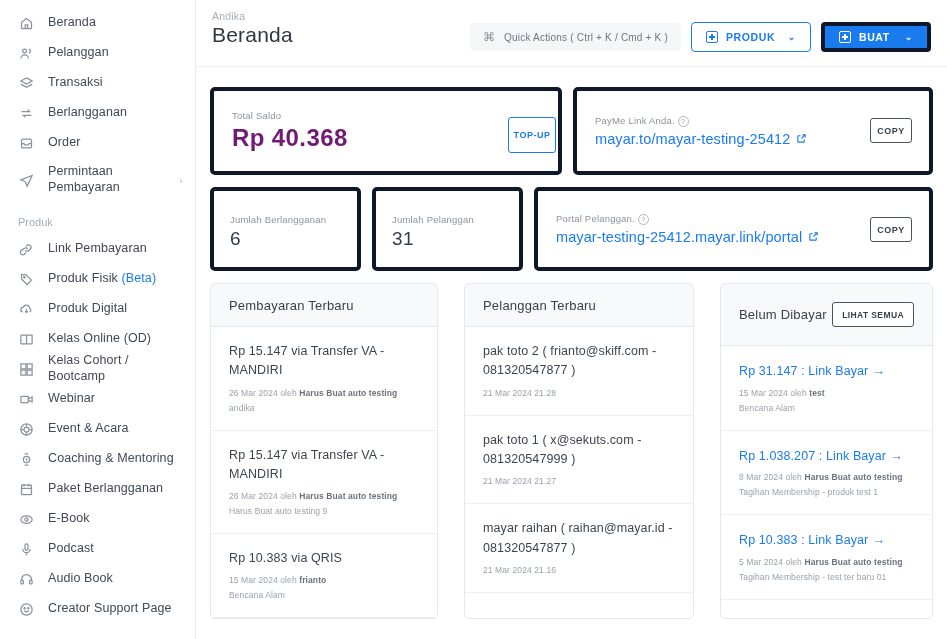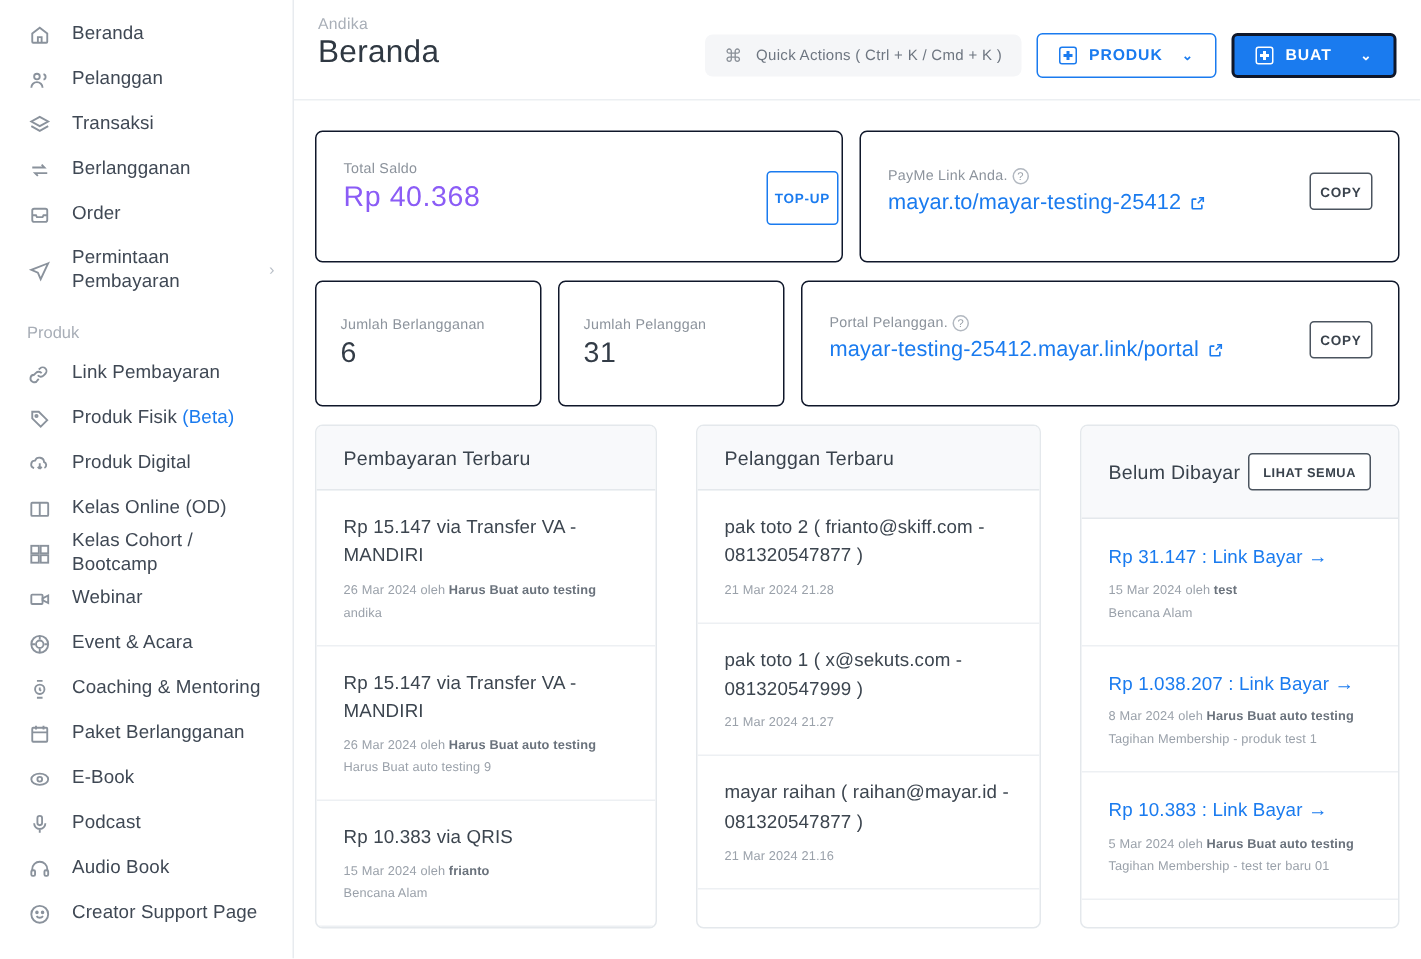--- a/index.html
+++ b/index.html
@@ -81,49 +81,49 @@
   .cmd-glyph { font-size: 12px; color: #8b9199; }
   .btn {
     display: flex; align-items: center; justify-content: center;
     gap: 8px; height: 30px;
     border-radius: 4px;
     font-size: 10.5px; font-weight: 700;
     letter-spacing: .6px;
     padding: 0 14px;
   }
   .btn-outline { border: 1px solid #1a7bef; color: #1a7bef; background: #fff; width: 120px; }
-  .btn-filled { background: #1a7bef; color: #fff; border: 2px solid #0f172a; width: 110px; }
+  .btn-filled { background: #1a7bef; color: #fff; border: 4px solid #0f172a; width: 110px; }
   .btn .plus-box {
     width: 12px; height: 12px; border-radius: 2px;
     border: 1.3px solid currentColor;
     position: relative; flex: 0 0 12px;
   }
   .btn .plus-box::before, .btn .plus-box::after {
     content: ''; position: absolute; background: currentColor;
   }
   .btn .plus-box::before { left: 2px; right: 2px; top: 4.3px; height: 1.3px; }
   .btn .plus-box::after { top: 2px; bottom: 2px; left: 4.3px; width: 1.3px; }
   .caret { font-size: 9px; margin-left: auto; }
 
   .content { padding: 20px 14px 0 14px; }
 
   .row { display: flex; gap: 11px; margin-bottom: 12px; }
   .card {
-    border: 1px solid #0f172a;
+    border: 4px solid #0f172a;
     border-radius: 5px;
     background: #fff;
     position: relative;
   }
   .card-balance { width: 352px; height: 88px; padding: 19px 18px 0 18px; }
   .card-link { flex: 1; height: 88px; padding: 24px 18px 0 18px; }
   .card-small { width: 151px; height: 84px; padding: 23px 16px 0 16px; }
   .card-portal { flex: 1; height: 84px; padding: 22px 18px 0 18px; }
 
   .card-label { font-size: 9.5px; color: #8c939c; letter-spacing: .2px; margin-bottom: 3px; }
-  .card-value { font-size: 19px; color: #8b5cf6; letter-spacing: .4px; font-weight: 400; }
+  .card-value { font-size: 24px; color: #701a75; letter-spacing: .4px; font-weight: 700; }
   .card-value-sm { font-size: 19px; color: #333c47; letter-spacing: .4px; }
   .card-link-text {
     font-size: 14.5px; color: #1a7bef;
     letter-spacing: .1px;
     display: inline-flex; align-items: center; gap: 6px;
   }
   .ext-icon { width: 11px; height: 11px; }
   .help-icon {
     display: inline-flex; width: 11px; height: 11px;
     border: 1px solid #b2b8c0; border-radius: 50%;

